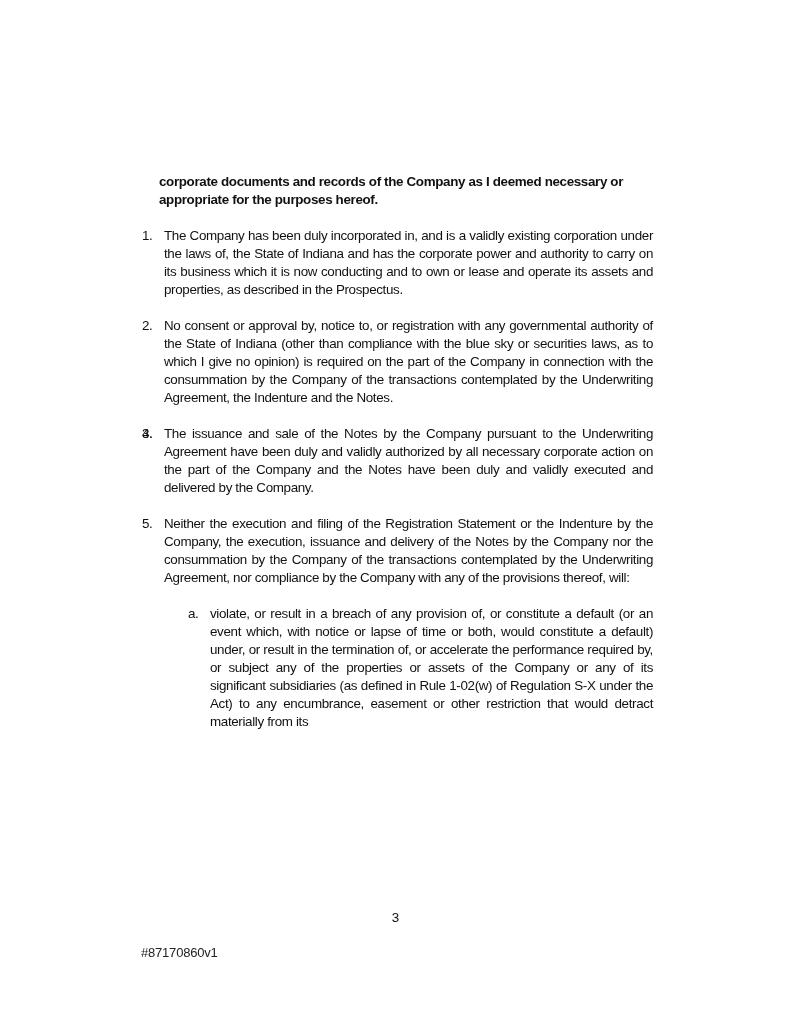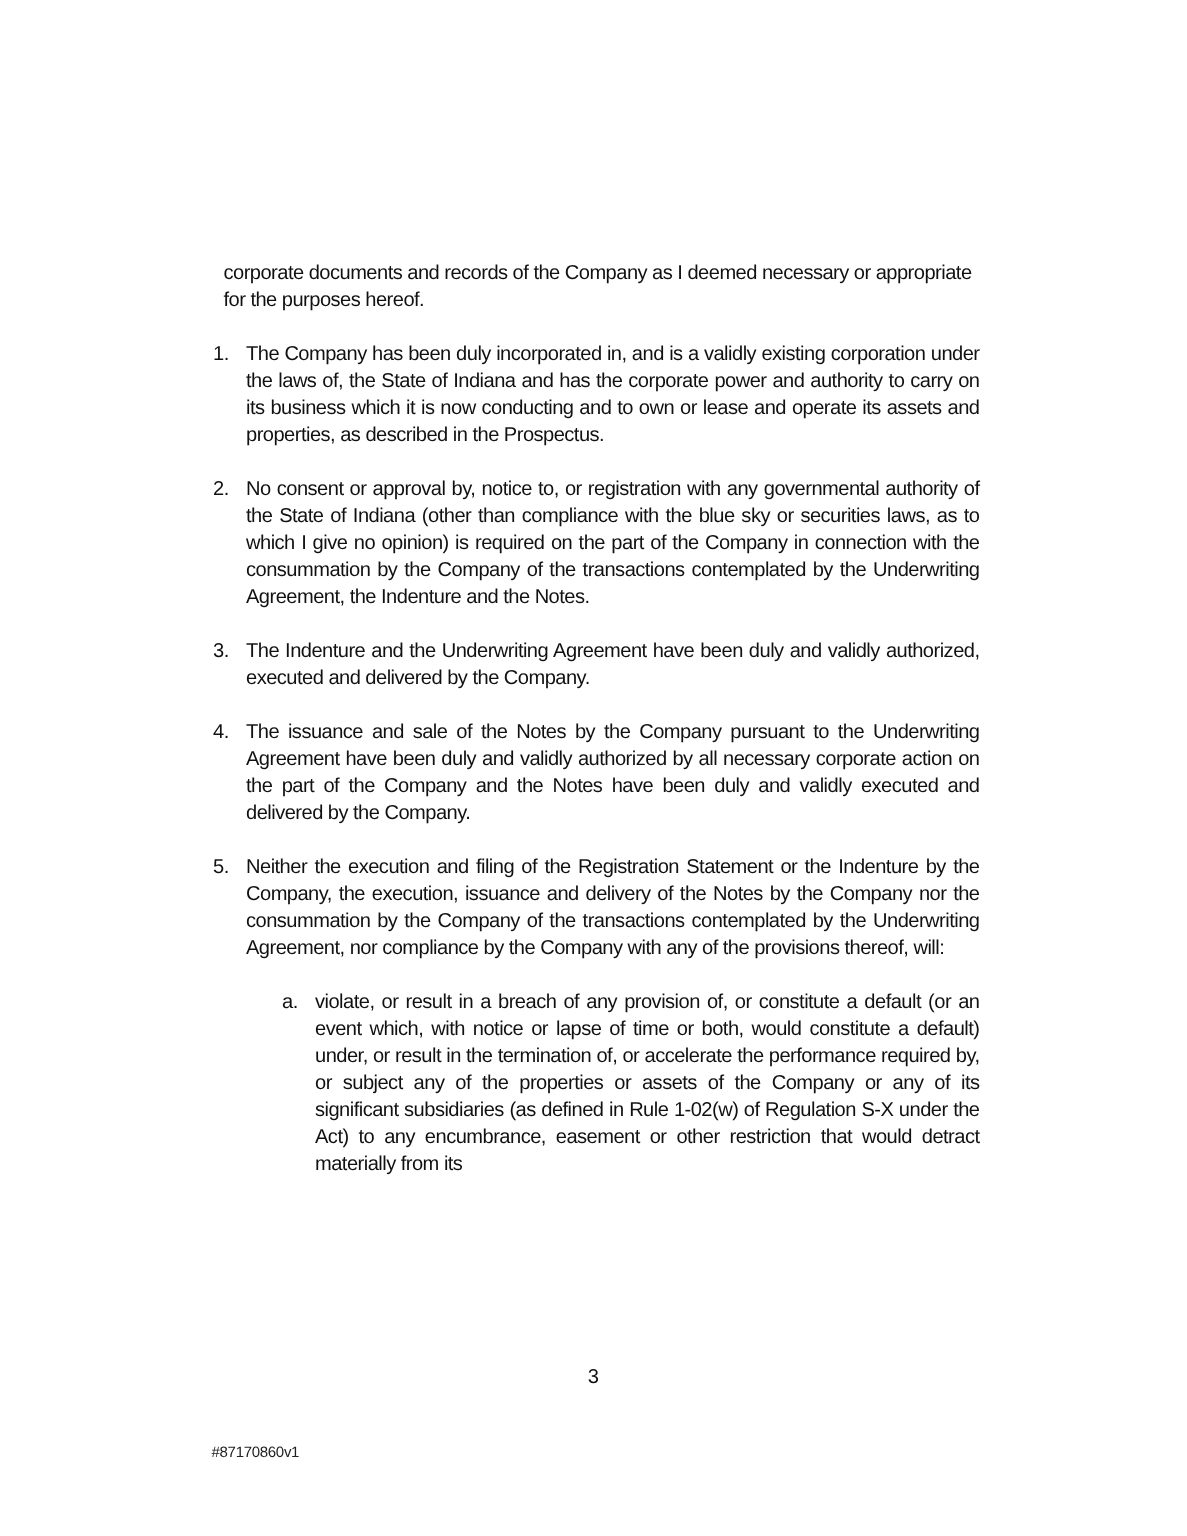--- a/index.html
+++ b/index.html
@@ -18,21 +18,22 @@
     .page {
       position: absolute;
       left: 141px;
       top: 173px;
       width: 512px;
       font-size: 13.4px;
       line-height: 18px;
       letter-spacing: -0.35px;
     }
     .para {
-      margin: 0 0 18px 8px;
+      margin: 0 0 18px 18px;
+      font-weight: bold;
     }
     .list {
       margin: 0;
       padding: 0;
       list-style: none;
     }
     .item {
       position: relative;
       padding-left: 23px;
       margin: 0 0 18px 0;
@@ -64,44 +65,42 @@
       left: 0;
       width: 791px;
       top: 910px;
       text-align: center;
       font-size: 13.4px;
     }
     .doc-id {
       position: absolute;
       left: 141px;
       top: 945px;
-      font-size: 10px;
+      font-size: 13px;
       color: #222;
       letter-spacing: -0.2px;
-      margin-top: 18px;
     }
   </style>
 </head>
 <body>
 
 <div class="page">
   <p class="para">corporate documents and records of the Company as I deemed necessary or appropriate for the purposes hereof.</p>
 
   <ol class="list">
     <li class="item">
       <span class="num">1.</span>
       <span>The Company has been duly incorporated in, and is a validly existing corporation under the laws of, the State of Indiana and has the corporate power and authority to carry on its business which it is now conducting and to own or lease and operate its assets and properties, as described in the Prospectus.</span>
     </li>
     <li class="item">
       <span class="num">2.</span>
       <span>No consent or approval by, notice to, or registration with any governmental authority of the State of Indiana (other than compliance with the blue sky or securities laws, as to which I give no opinion) is required on the part of the Company in connection with the consummation by the Company of the transactions contemplated by the Underwriting Agreement, the Indenture and the Notes.</span>
     </li>
     <li class="item">
       <span class="num">3.</span>
-      <span>The Indenture and the Underwriting Agreement have been duly and validly authorized, executed and delivered by the Company.</span>
     </li>
     <li class="item">
       <span class="num">4.</span>
       <span>The issuance and sale of the Notes by the Company pursuant to the Underwriting Agreement have been duly and validly authorized by all necessary corporate action on the part of the Company and the Notes have been duly and validly executed and delivered by the Company.</span>
     </li>
     <li class="item" style="margin-bottom:0;">
       <span class="num">5.</span>
       <span>Neither the execution and filing of the Registration Statement or the Indenture by the Company, the execution, issuance and delivery of the Notes by the Company nor the consummation by the Company of the transactions contemplated by the Underwriting Agreement, nor compliance by the Company with any of the provisions thereof, will:</span>
     </li>
   </ol>

